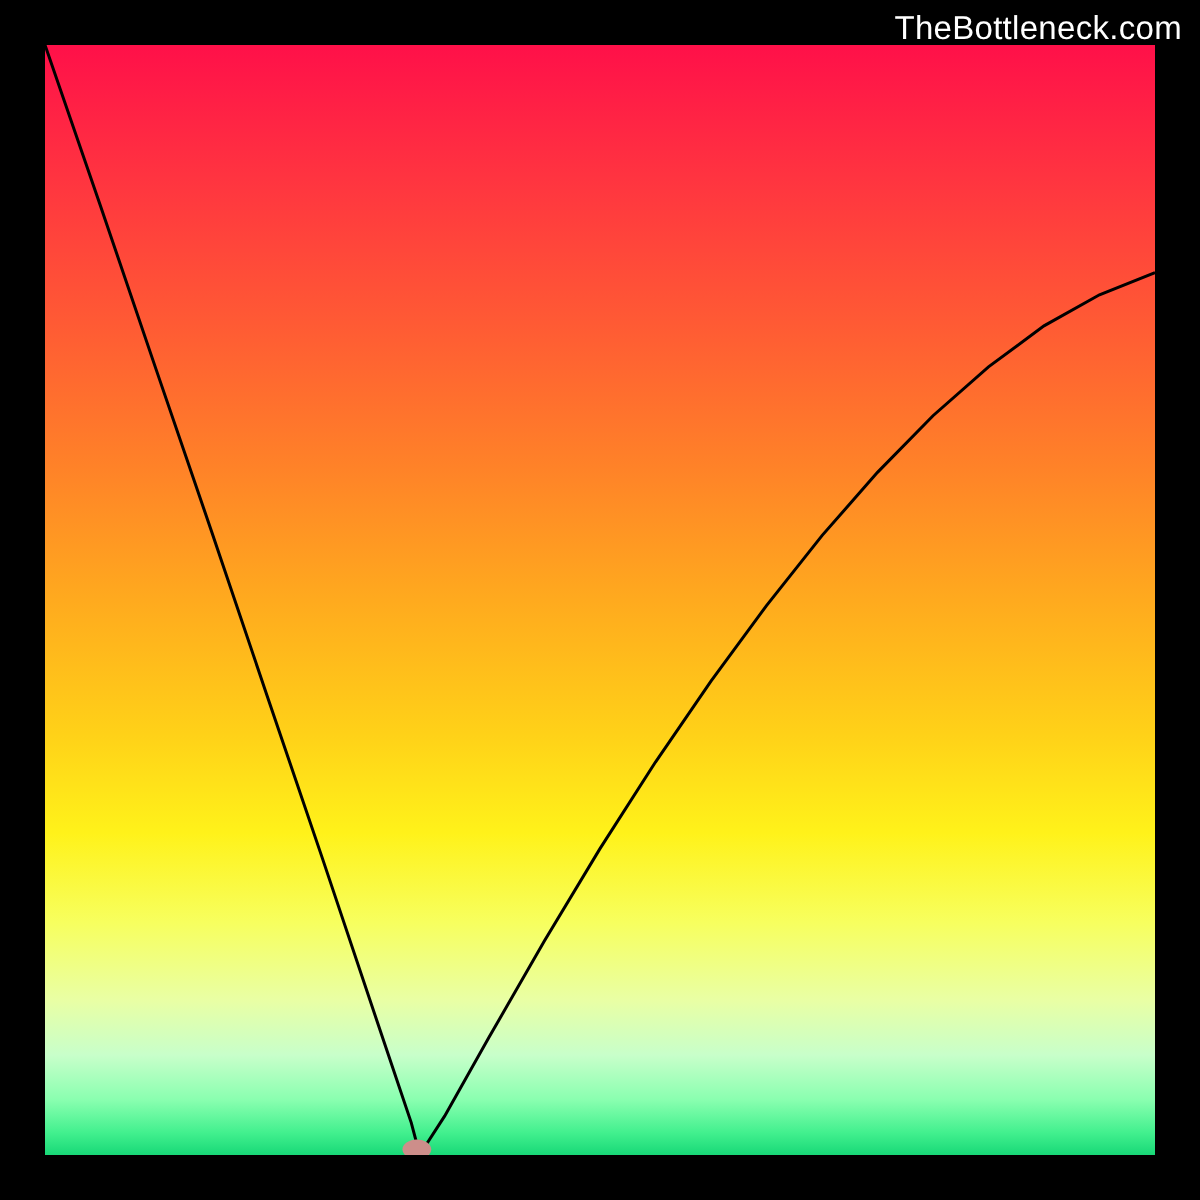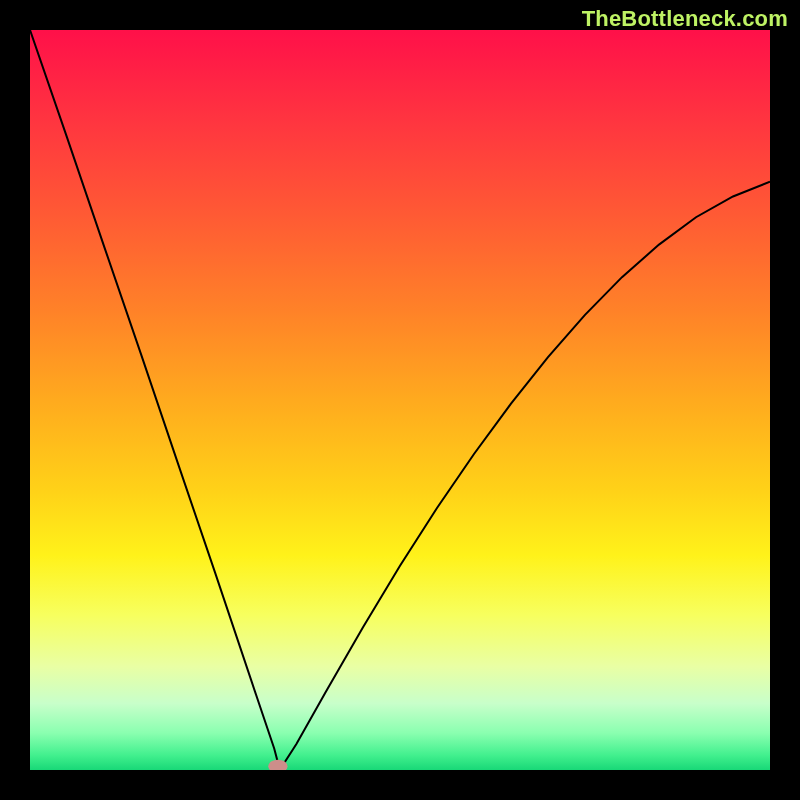--- a/index.html
+++ b/index.html
@@ -14,23 +14,23 @@
   .frame {
     position: relative;
     width: 800px;
     height: 800px;
     background: #000;
   }
   .watermark {
     position: absolute;
     top: 6px;
     right: 12px;
-    color: #bef264;
+    color: #ffffff;
     font-size: 22px;
-    font-weight: 700;
+    font-weight: 400;
     letter-spacing: 0.2px;
   }
   .plot-wrap {
     position: absolute;
     left: 30px;
     top: 30px;
     width: 740px;
     height: 740px;
   }
   svg {

